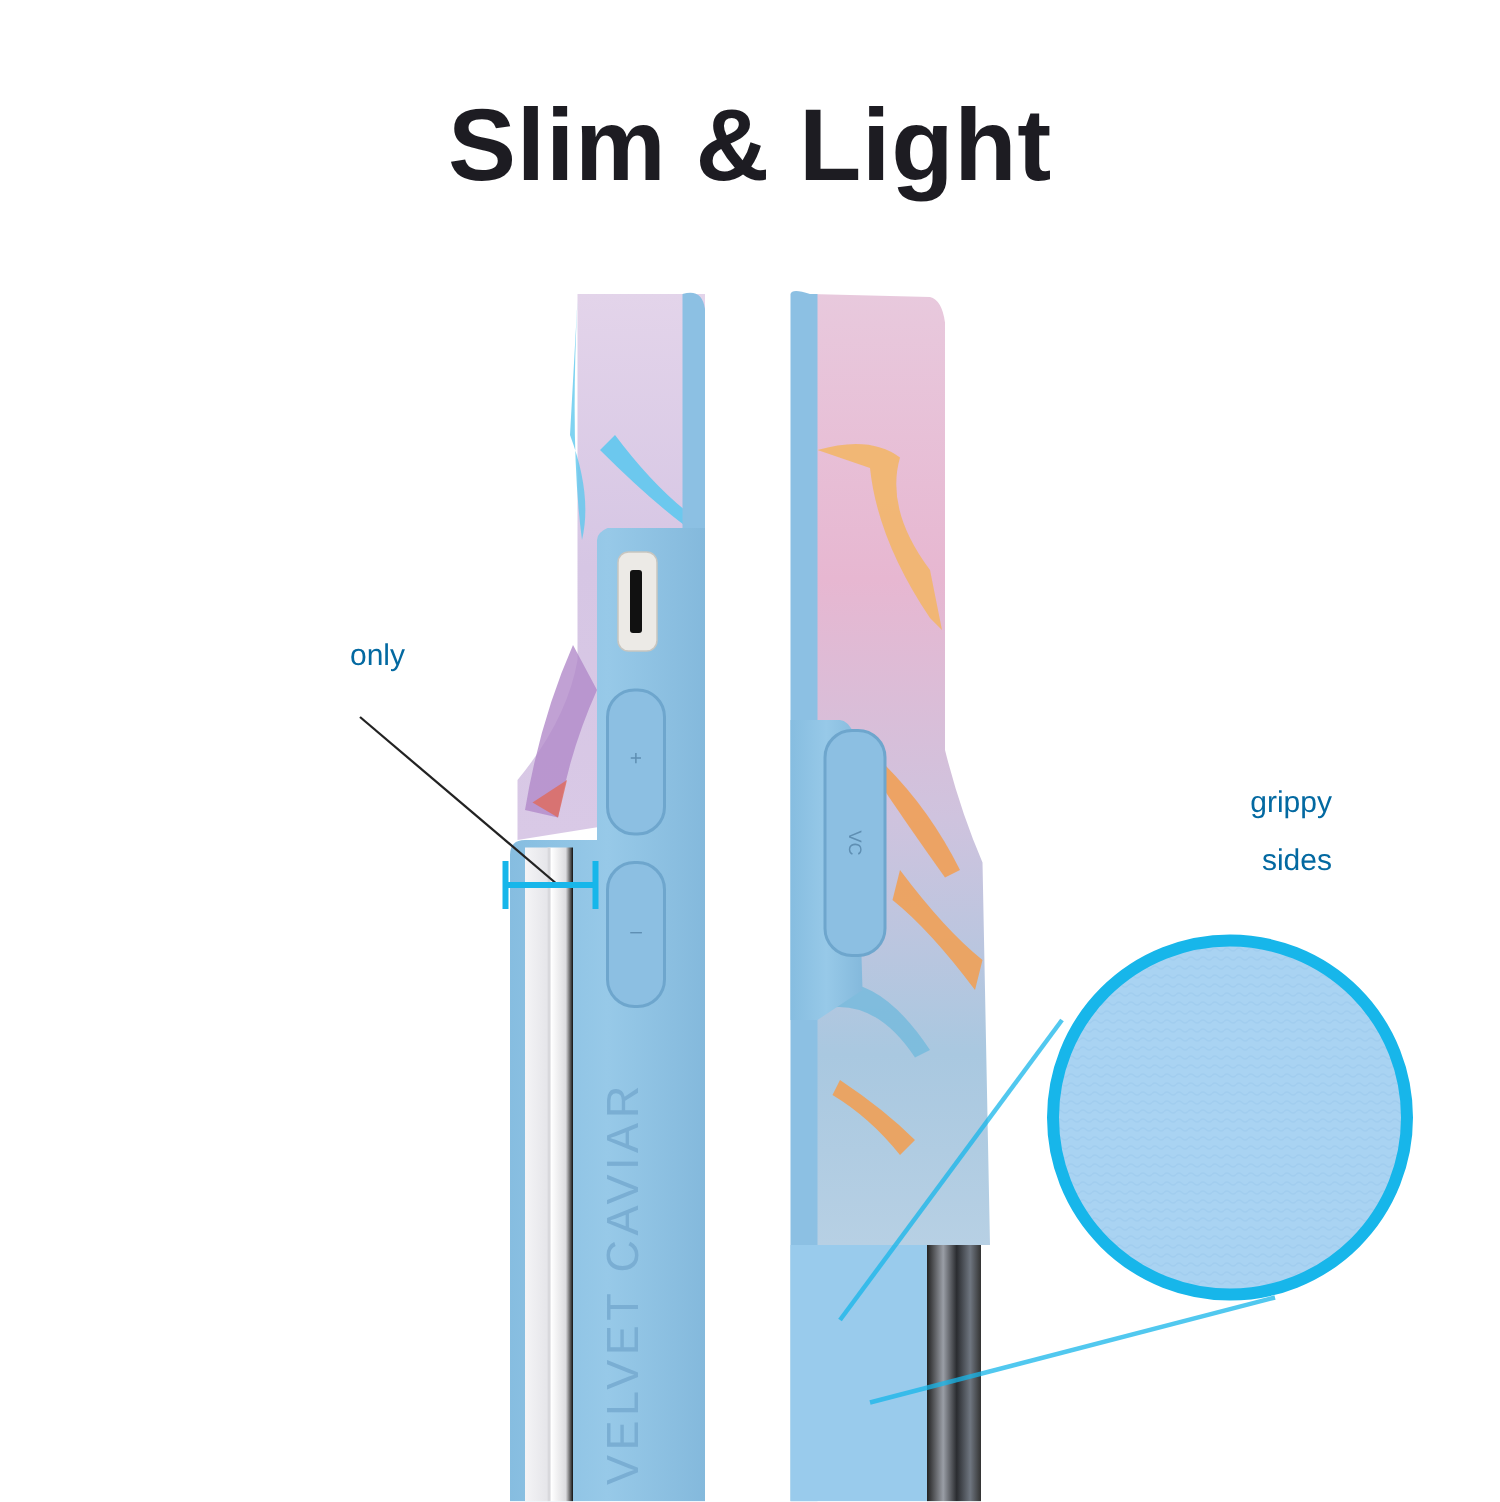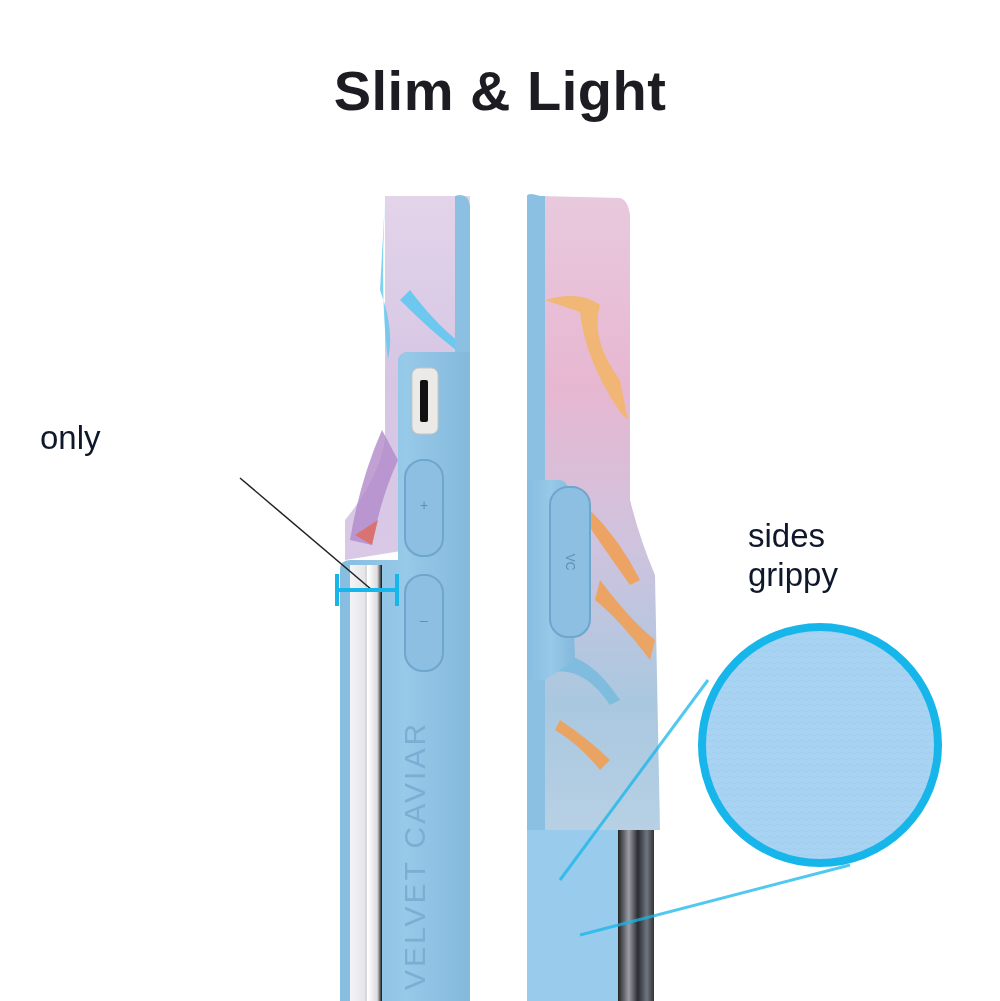--- a/index.html
+++ b/index.html
@@ -1,34 +1,34 @@
 <!DOCTYPE html>
 <html><head>
   <meta charset="utf-8">
   <style>
     html, body { margin:0; padding:0; background:#ffffff; }
     body { width:1000px; height:1001px; position:relative; overflow:hidden; font-family:"Liberation Sans", sans-serif; }
-    .title { position:absolute; left:0; width:1000px; top:58px; text-align:center; font-size:56px; font-weight:bold; color:#1d1c22; letter-spacing:0.5px; }
-    .callout { position:absolute; font-size:33px; color:#0f172a; text-align:left; line-height:39px; }
+    .title { position:absolute; left:0; width:1000px; top:58px; text-align:center; font-size:68px; font-weight:bold; color:#1d1c22; letter-spacing:0.5px; }
+    .callout { position:absolute; font-size:20px; color:#0369a1; text-align:right; line-height:39px; }
     .callout.left { left:40px; top:418px; width:230px; }
     .callout.right { left:748px; top:516px; width:140px; }
     svg.scene { position:absolute; left:0; top:0; }
   </style>
 </head>
 <body>
 
 <div class="title">Slim &amp; Light</div>
 
 <div class="callout left">
   <div>only</div>
 </div>
 
 <div class="callout right">
+  <div>grippy</div>
   <div>sides</div>
-  <div>grippy</div>
 </div>
 
 <svg class="scene" width="1000" height="1001" viewBox="0 0 1000 1001">
   <defs>
     <linearGradient id="marbleL" x1="0" y1="0" x2="0" y2="1">
       <stop offset="0" stop-color="#e3d4ea"></stop>
       <stop offset="0.5" stop-color="#d6c6e4"></stop>
       <stop offset="1" stop-color="#d9c9e6"></stop>
     </linearGradient>
     <linearGradient id="marbleR" x1="0" y1="0" x2="0" y2="1">

